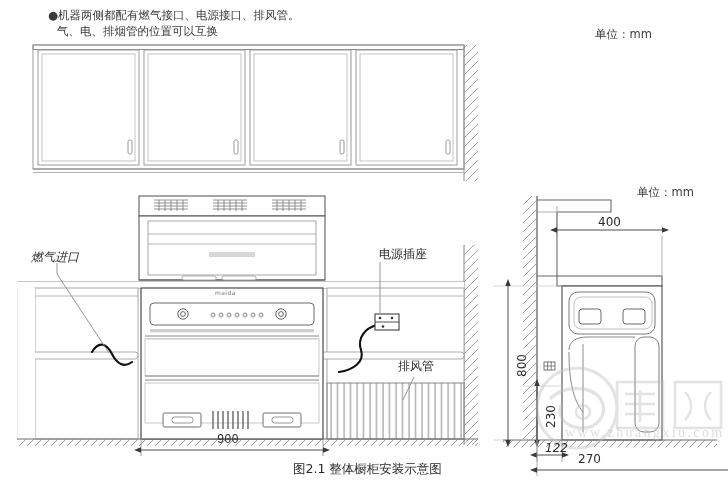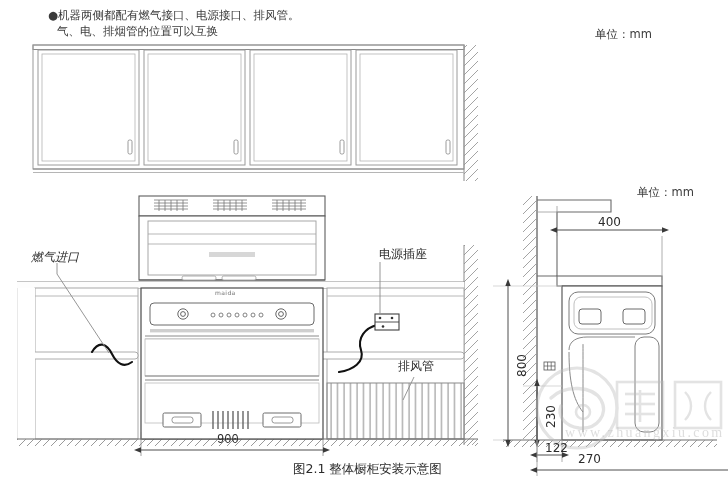--- a/index.html
+++ b/index.html
@@ -331,21 +331,21 @@
   <div class="txt lbl" style="left:362px;top:246px;">电源插座</div>
   <div class="txt lbl" style="left:381px;top:358px;">排风管</div>
 
   <div class="txt" style="left:198px;top:289px;font-size:6px;color:#6f6f6f;letter-spacing:.4px;">maida</div>
 
   <div class="txt dim" style="left:200px;top:432px;font-family:Liberation Mono, monospace;">900</div>
 
   <div class="txt dim" style="left:581px;top:214px;">400</div>
   <div class="txt dim dimv" style="left:497px;top:377px;">800</div>
   <div class="txt dim dimv" style="left:526px;top:428px;">230</div>
-  <div class="txt dim" style="left:528px;top:440px;">122</div>
+  <div class="txt dim" style="left:528px;top:440px;font-style:italic;">122</div>
   <div class="txt dim" style="left:561px;top:451px;">270</div>
 
   <div class="txt cap" style="left:264px;top:461px;margin-left:12px;">图2.1 整体橱柜安装示意图</div>
 
   <div class="wm" style="left:596px;top:382px;font-size:40px;font-weight:bold;letter-spacing:6px;opacity:0;">装修网</div>
   <div class="wm" style="left:548px;top:425px;font-size:14px;letter-spacing:2.4px;color:#c2c2c2;font-family:Liberation Serif, serif;">www.zhuangxiu.com</div>
 
 </div>
 
 </body></html>

